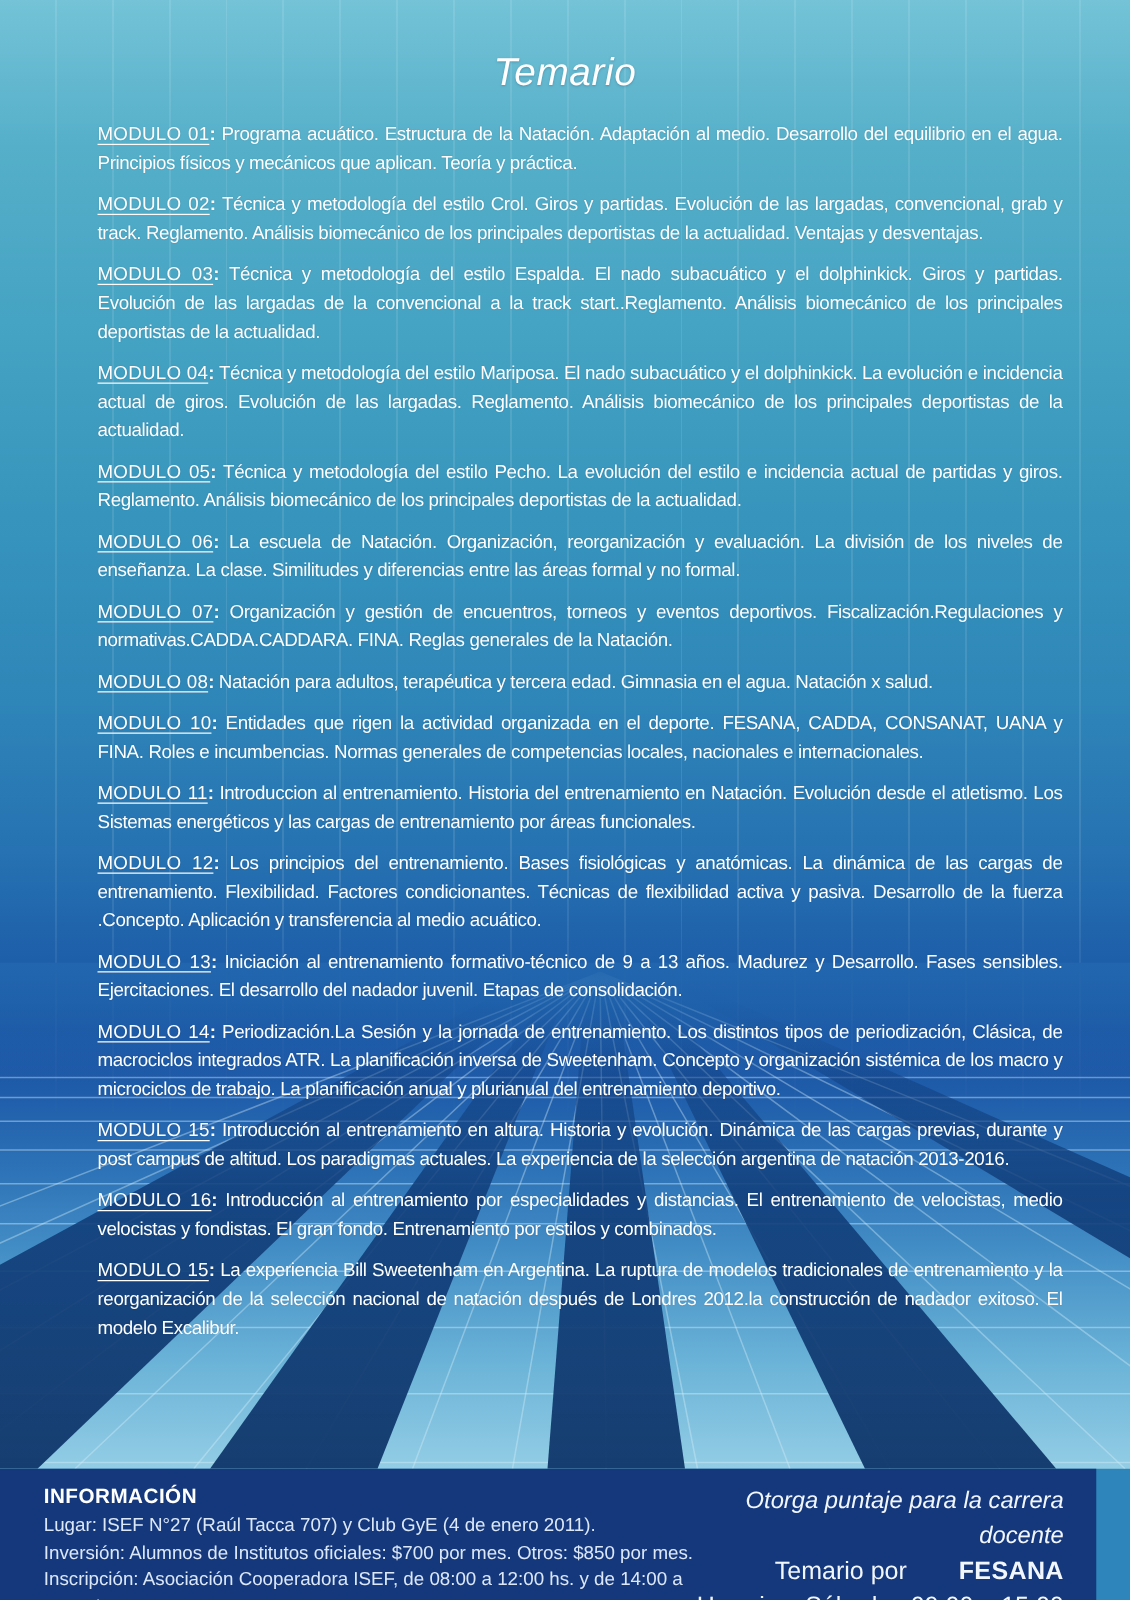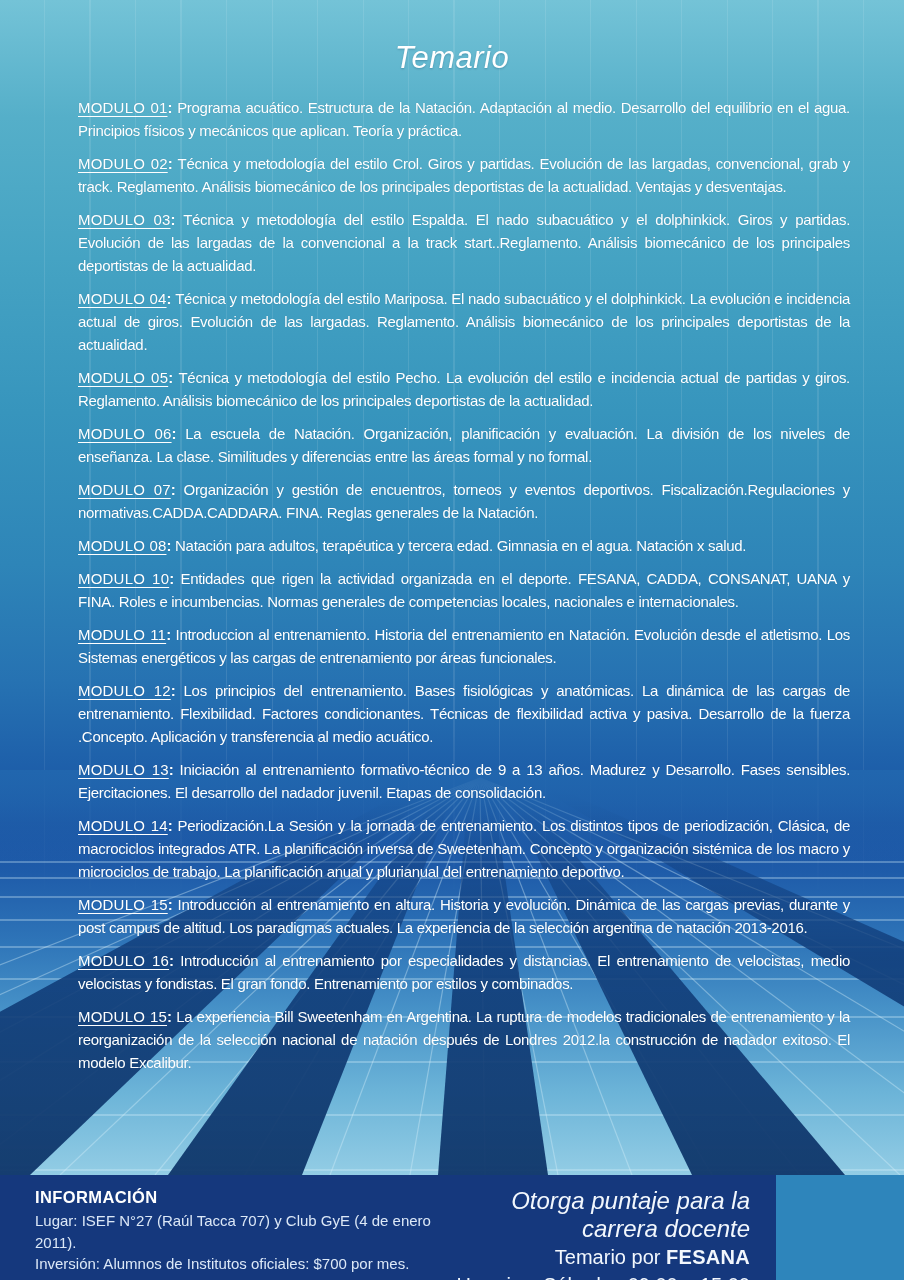--- a/index.html
+++ b/index.html
@@ -75,21 +75,21 @@
   .mod-label{
     font-weight:normal;
     text-decoration:underline;
     text-underline-offset:3px;
     letter-spacing:0.2px;
   }
   .mod-colon{ font-weight:bold; }
 
   
   .footer{
-    position:absolute; left:0; top:1175px; width:776px; height:105px;
+    position:absolute; left:0; top:1175px; width:877px; height:105px;
     background:var(--footer-bg,#15387d);
     z-index:4;
     display:flex;
     justify-content:space-between;
   }
   .footer-left{
     padding:13px 0 0 35px;
     color:#dce8f7;
   }
   .info-title{
@@ -102,29 +102,29 @@
   .info-line{
     font-size:15px;
     line-height:21.5px;
   }
   .footer-right{
     padding:12px 26px 0 0;
     text-align:right;
     color:#f2f7fd;
   }
   .credit-line{
-    font-size:24px;
+    font-size:19px;
     font-style:italic;
     line-height:28px;
   }
   .endorsement-line{
     font-size:20px;
     line-height:28px;
   }
-  .endorsement-line b{ letter-spacing:0.3px; }
+  .endorsement-line b{ letter-spacing:0.3px;margin-left:36px; }
   .schedule-line{
     font-size:20px;
     line-height:28px;
   }
 </style>
 </head>
 <body>
 
 <div class="poster">
 
@@ -193,21 +193,21 @@
   </svg>
 
   <div class="content">
     <h1 class="page-title">Temario</h1>
     <div class="module-list">
         <p class="module"><span class="mod-label">MODULO 01</span><span class="mod-colon">: </span><span class="mod-text">Programa acuático. Estructura de la Natación. Adaptación al medio. Desarrollo del equilibrio en el agua. Principios físicos y mecánicos que aplican. Teoría y práctica.</span></p>
         <p class="module"><span class="mod-label">MODULO 02</span><span class="mod-colon">: </span><span class="mod-text">Técnica y metodología del estilo Crol. Giros y partidas. Evolución de las largadas, convencional, grab y track. Reglamento. Análisis biomecánico de los principales deportistas de la actualidad. Ventajas y desventajas.</span></p>
         <p class="module"><span class="mod-label">MODULO 03</span><span class="mod-colon">: </span><span class="mod-text">Técnica y metodología del estilo Espalda. El nado subacuático y el dolphinkick. Giros y partidas. Evolución de las largadas de la convencional a la track start..Reglamento. Análisis biomecánico de los principales deportistas de la actualidad.</span></p>
         <p class="module"><span class="mod-label">MODULO 04</span><span class="mod-colon">: </span><span class="mod-text">Técnica y metodología del estilo Mariposa. El nado subacuático y el dolphinkick. La evolución e incidencia actual de giros. Evolución de las largadas. Reglamento. Análisis biomecánico de los principales deportistas de la actualidad.</span></p>
         <p class="module"><span class="mod-label">MODULO 05</span><span class="mod-colon">: </span><span class="mod-text">Técnica y metodología del estilo Pecho. La evolución del estilo e incidencia actual de partidas y giros. Reglamento.  Análisis biomecánico de los principales deportistas de la actualidad.</span></p>
-        <p class="module"><span class="mod-label">MODULO 06</span><span class="mod-colon">: </span><span class="mod-text">La escuela de Natación. Organización, planificación  y evaluación. La división de los niveles de enseñanza. La clase. Similitudes y diferencias entre las áreas formal y no formal.</span></p>
+        <p class="module"><span class="mod-label">MODULO 06</span><span class="mod-colon">: </span><span class="mod-text">La escuela de Natación. Organización, reorganización  y evaluación. La división de los niveles de enseñanza. La clase. Similitudes y diferencias entre las áreas formal y no formal.</span></p>
         <p class="module"><span class="mod-label">MODULO 07</span><span class="mod-colon">: </span><span class="mod-text">Organización y gestión de encuentros, torneos y eventos deportivos. Fiscalización.Regulaciones y normativas.CADDA.CADDARA. FINA. Reglas generales de la Natación.</span></p>
         <p class="module"><span class="mod-label">MODULO 08</span><span class="mod-colon">: </span><span class="mod-text">Natación para adultos, terapéutica y tercera edad. Gimnasia en el agua. Natación x salud.</span></p>
         <p class="module"><span class="mod-label">MODULO 10</span><span class="mod-colon">: </span><span class="mod-text">Entidades que rigen la actividad organizada en el deporte. FESANA, CADDA, CONSANAT, UANA y FINA. Roles e incumbencias. Normas generales de competencias locales, nacionales e internacionales.</span></p>
         <p class="module"><span class="mod-label">MODULO 11</span><span class="mod-colon">: </span><span class="mod-text">Introduccion al entrenamiento. Historia del entrenamiento en Natación. Evolución desde el atletismo. Los Sistemas energéticos y las cargas de entrenamiento por áreas funcionales.</span></p>
         <p class="module"><span class="mod-label">MODULO 12</span><span class="mod-colon">: </span><span class="mod-text">Los principios del entrenamiento. Bases fisiológicas y anatómicas. La dinámica de las cargas de entrenamiento. Flexibilidad. Factores condicionantes. Técnicas de flexibilidad activa y pasiva. Desarrollo de la fuerza .Concepto. Aplicación y transferencia al medio acuático.</span></p>
         <p class="module"><span class="mod-label">MODULO 13</span><span class="mod-colon">: </span><span class="mod-text">Iniciación al entrenamiento formativo-técnico de 9 a 13 años. Madurez y Desarrollo. Fases sensibles. Ejercitaciones. El desarrollo del nadador juvenil. Etapas de consolidación.</span></p>
         <p class="module"><span class="mod-label">MODULO 14</span><span class="mod-colon">: </span><span class="mod-text">Periodización.La Sesión y la jornada de entrenamiento. Los distintos tipos de periodización, Clásica, de macrociclos integrados ATR. La planificación inversa de Sweetenham. Concepto y organización sistémica de los macro y microciclos de trabajo. La planificación anual y plurianual del entrenamiento deportivo.</span></p>
         <p class="module"><span class="mod-label">MODULO 15</span><span class="mod-colon">: </span><span class="mod-text">Introducción al entrenamiento en altura. Historia y evolución. Dinámica de las cargas previas, durante y post campus de altitud. Los paradigmas actuales. La experiencia de la selección argentina de natación 2013-2016.</span></p>
         <p class="module"><span class="mod-label">MODULO 16</span><span class="mod-colon">: </span><span class="mod-text">Introducción al entrenamiento por especialidades y distancias. El entrenamiento de velocistas, medio velocistas y fondistas. El gran fondo. Entrenamiento por estilos y combinados.</span></p>
         <p class="module"><span class="mod-label">MODULO 15</span><span class="mod-colon">: </span><span class="mod-text">La experiencia Bill Sweetenham en Argentina. La ruptura de modelos tradicionales de entrenamiento y la reorganización de la selección nacional de natación después de Londres 2012.la construcción de nadador exitoso. El modelo Excalibur.</span></p>

